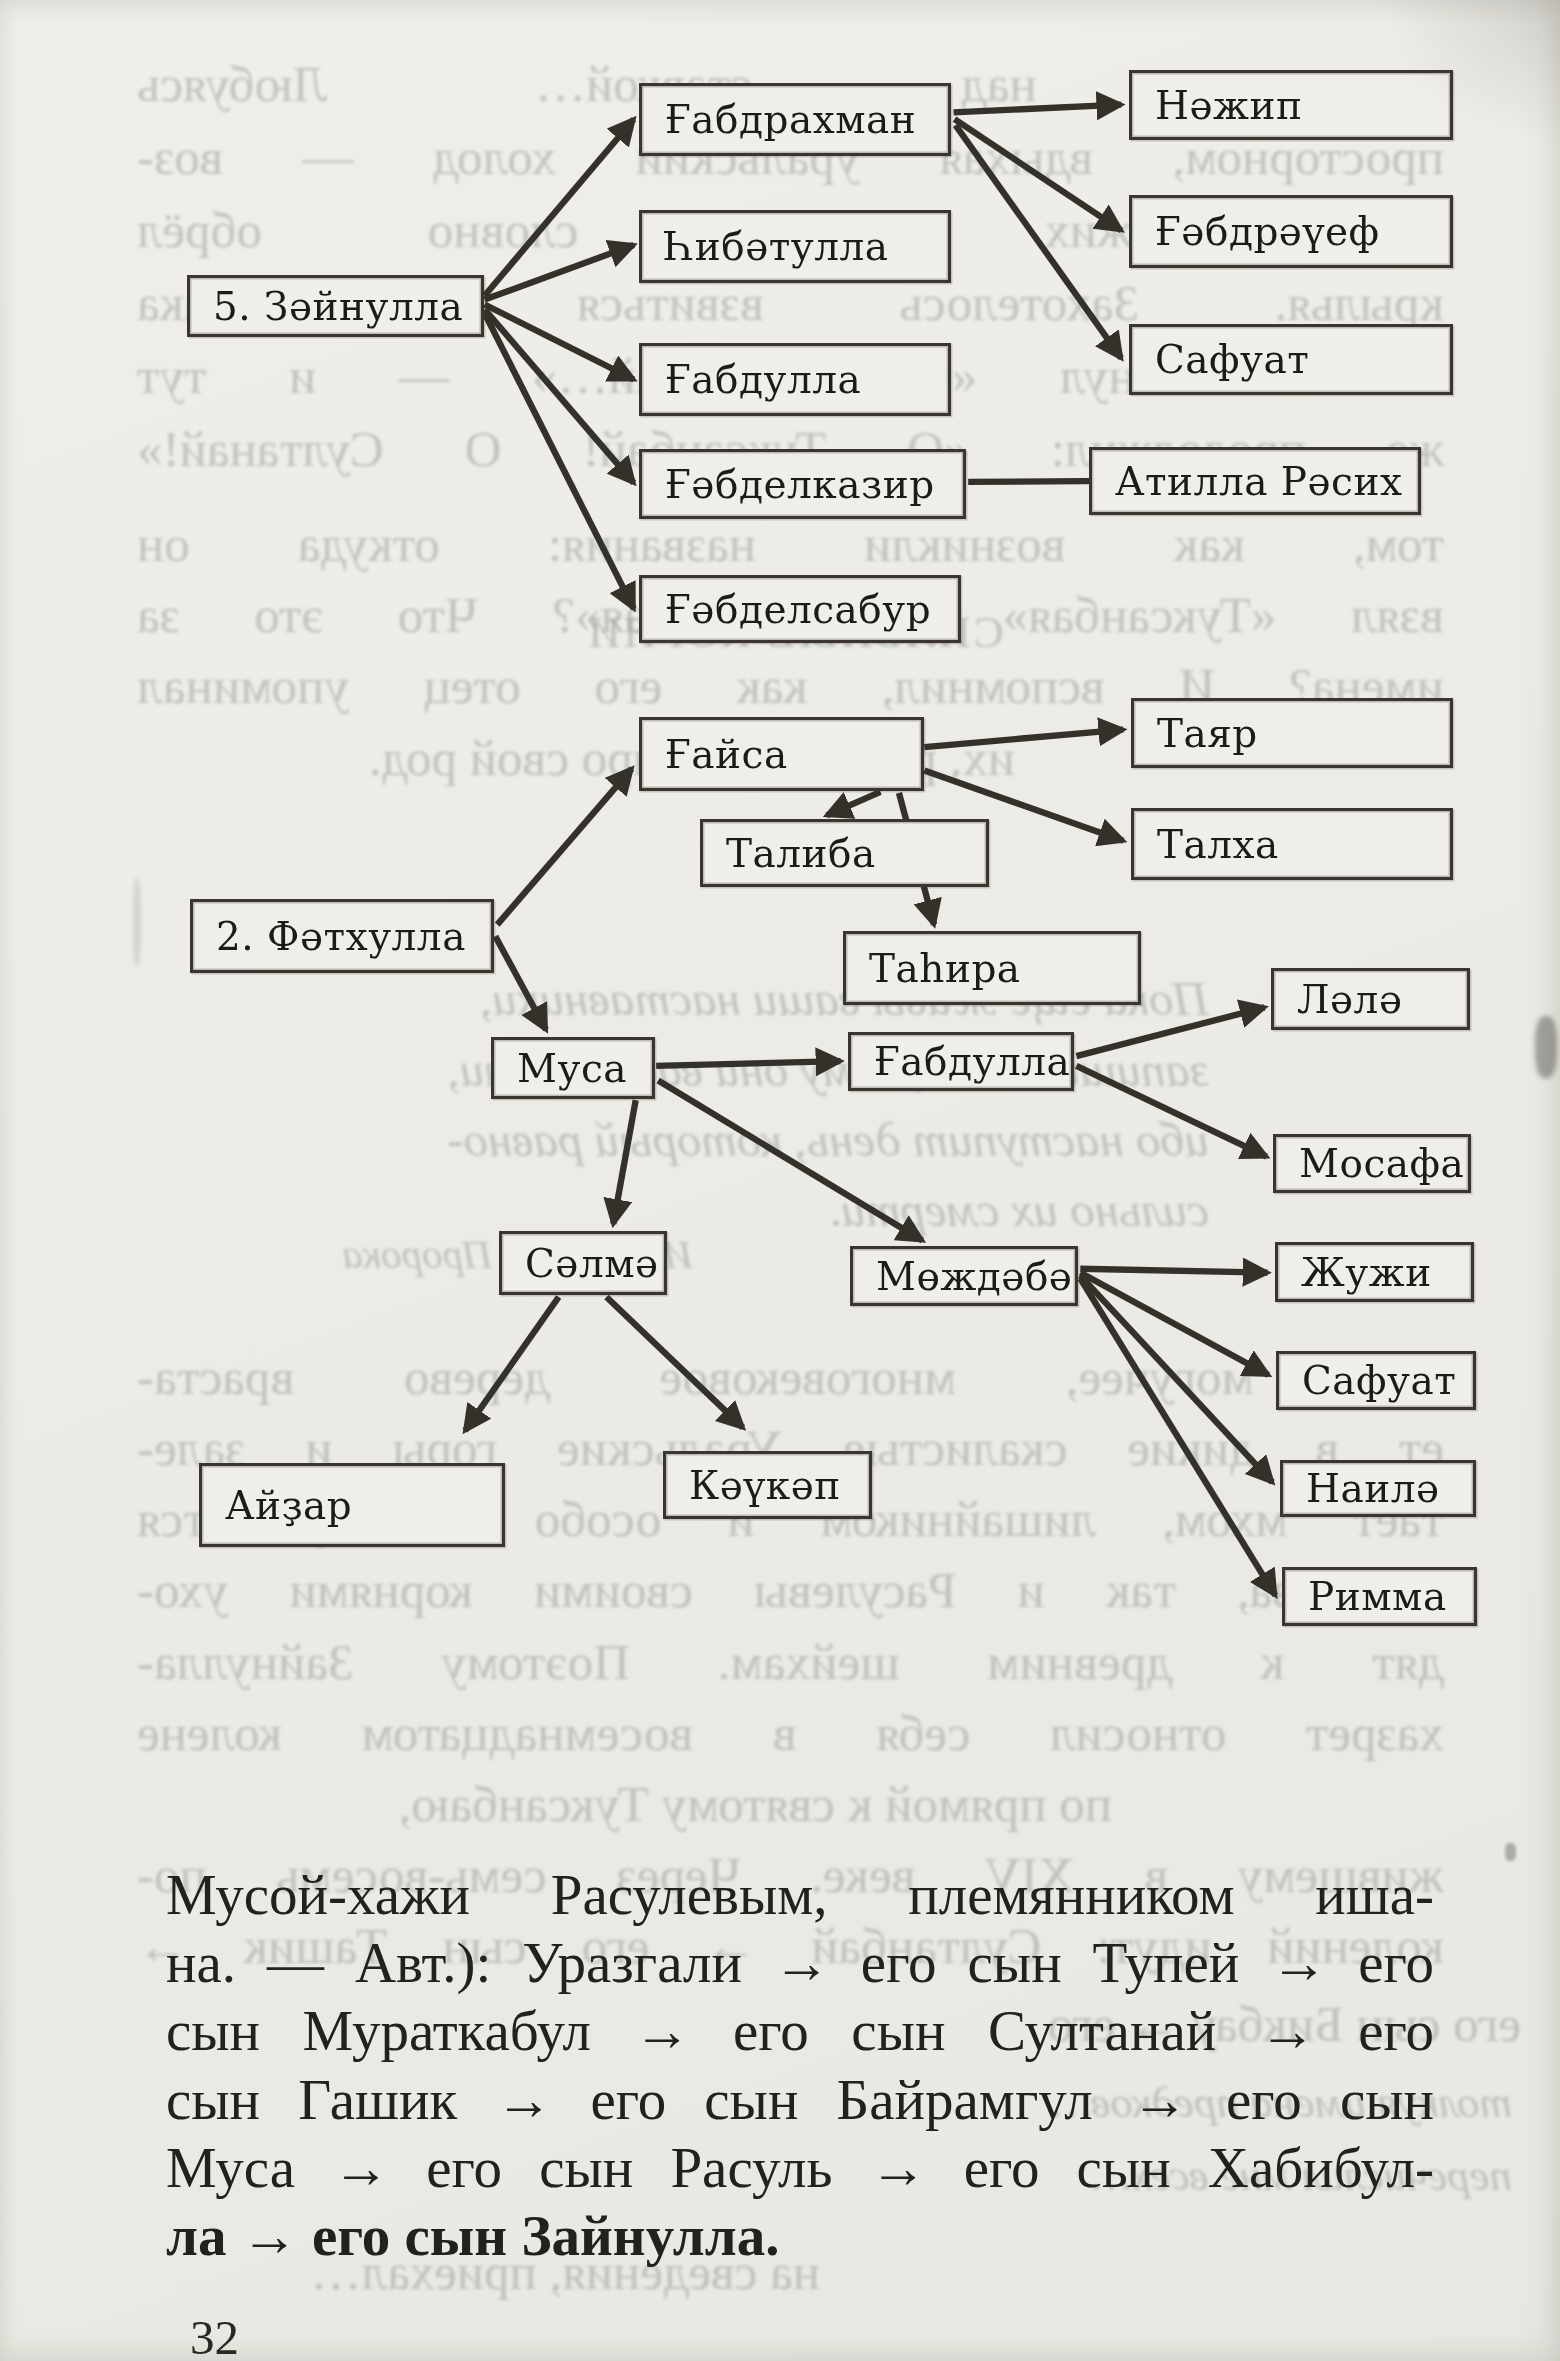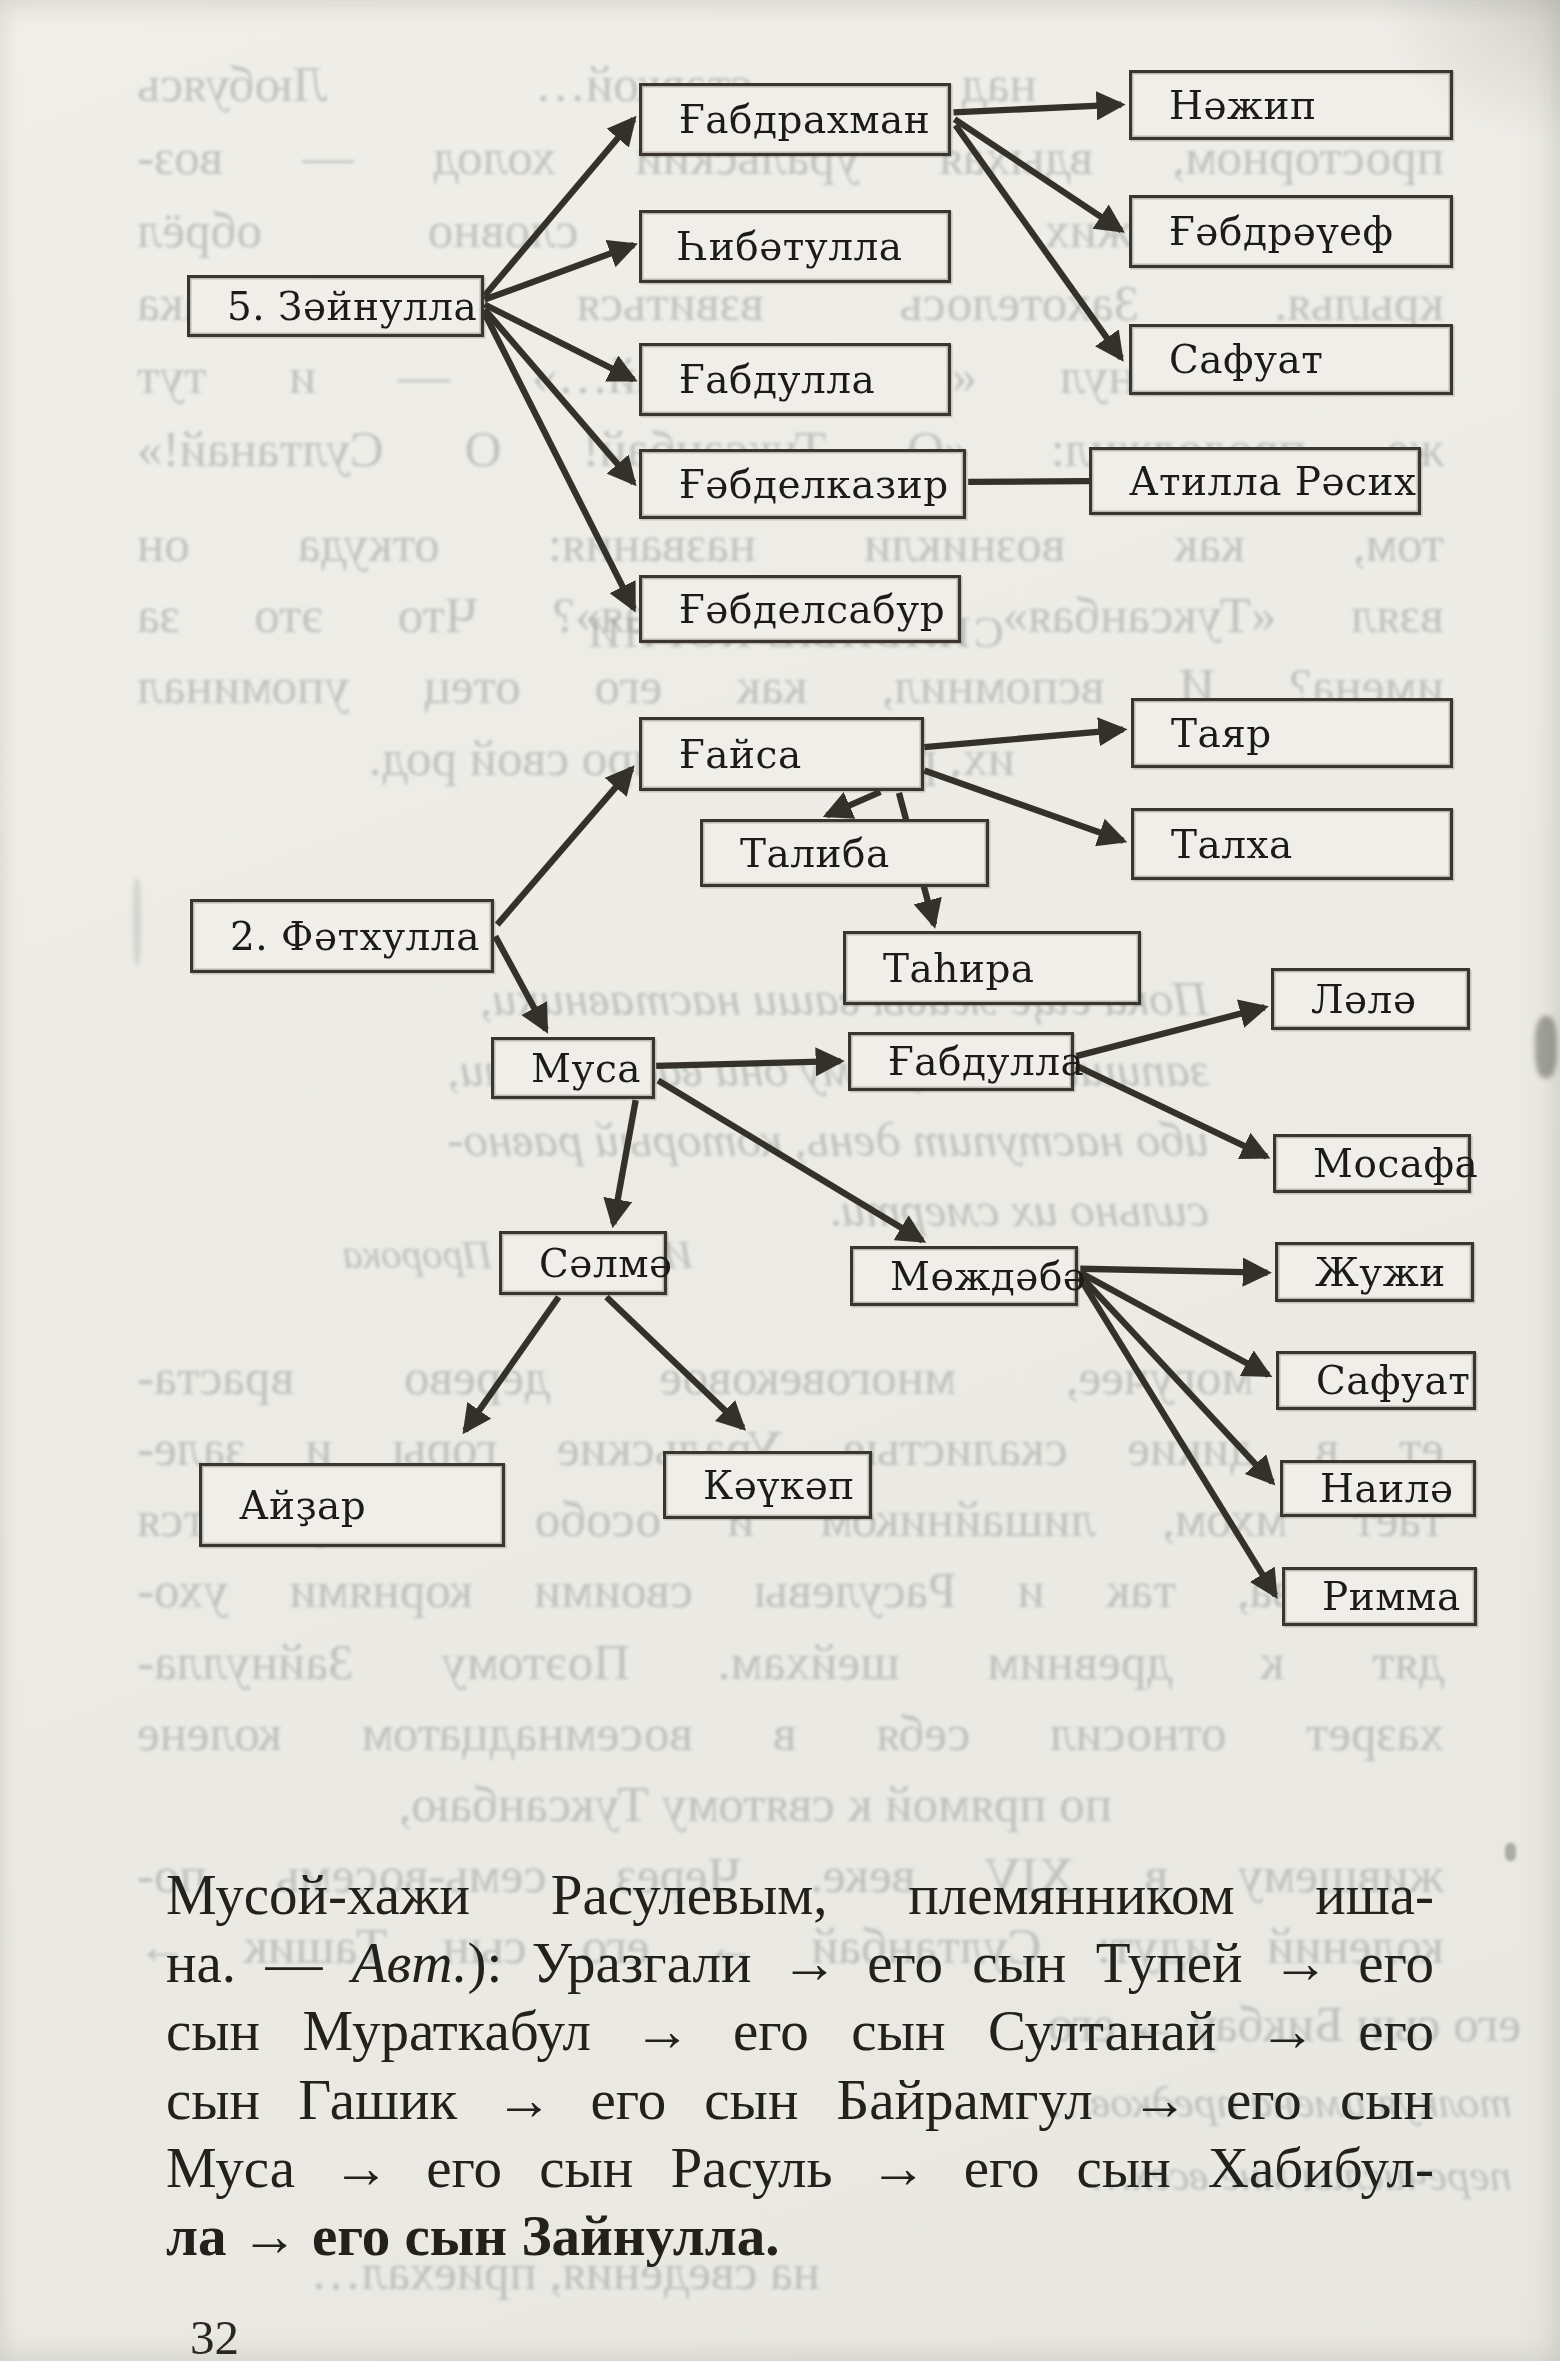--- a/index.html
+++ b/index.html
@@ -37,39 +37,39 @@
   .bleed.i{font-style:italic;}
   
   .arrows{position:absolute;left:0;top:0;z-index:2;}
   .node{
     position:absolute;z-index:3;
     background:#efeee8;
     border:3.9px solid #3a362f;
     box-shadow:inset 0 0 0 1.5px rgba(58,54,47,.28), 1.5px 1.5px 0 rgba(58,54,47,.22);
     display:flex;align-items:center;
     box-sizing:border-box;
-    padding-left:37px;
+    padding-left:23px;
   }
   .node span{
     font-size:39px;color:#1d1b17;letter-spacing:0.5px;
     font-family:"DejaVu Serif","Liberation Serif",serif;
     white-space:nowrap;
   }
   
   .caption{
     position:absolute;left:146px;top:1709px;width:1297px;z-index:4;
     text-align:center;font-style:italic;font-size:45px;color:#34322c;
   }
   .bodyline{
     position:absolute;left:166px;width:1268px;height:68px;z-index:4;
     font-size:57px;line-height:68px;color:#23211c;
     text-align:justify;text-align-last:justify;
   }
   .bodyline.last{text-align-last:left;font-weight:bold;}
-  .bodyline .it{font-style:italic;}
+  .bodyline .it{}
   .pagenum{
     position:absolute;left:190px;top:2261px;z-index:4;
     font-size:49px;color:#2a2823;margin-top:48px;
   }
   
   .smudge{position:absolute;z-index:5;pointer-events:none;border-radius:40%;}
   .sm1{left:1535px;top:1016px;width:21.5px;height:62px;background:rgba(45,42,36,.38);filter:blur(2.4px);}
   .sm2{left:1505px;top:1843px;width:10.7px;height:17.6px;background:rgba(45,42,36,.32);filter:blur(1.5px);}
   .sm3{left:133px;top:878px;width:7.8px;height:88px;background:rgba(90,88,80,.16);filter:blur(2px);}
 </style>

